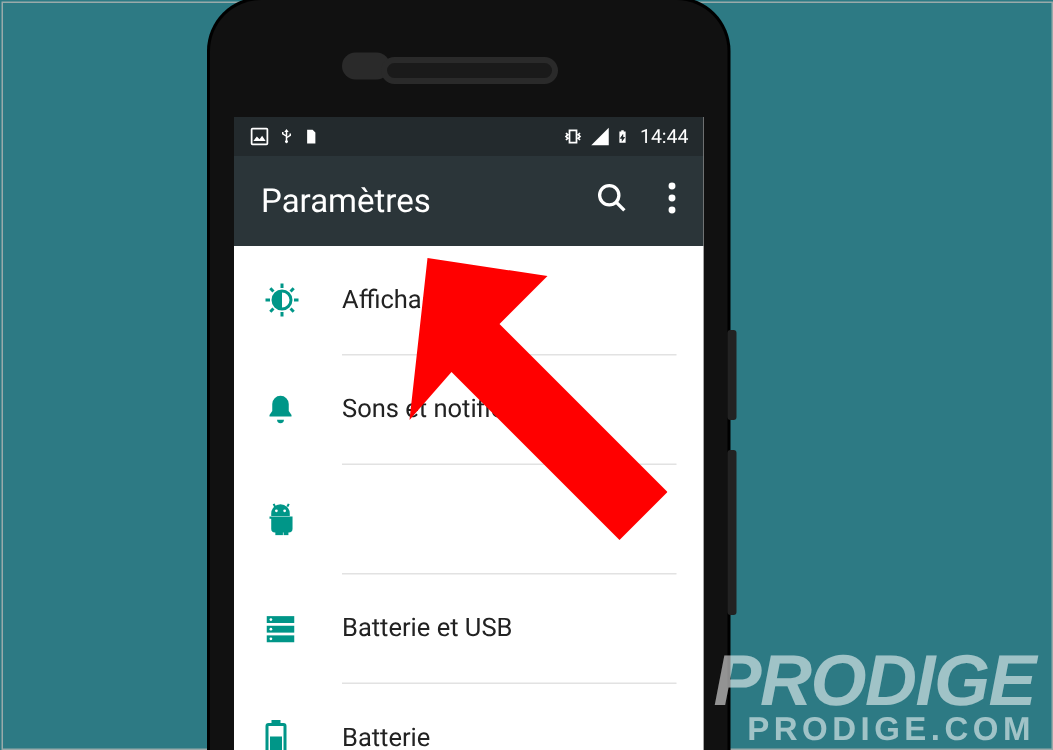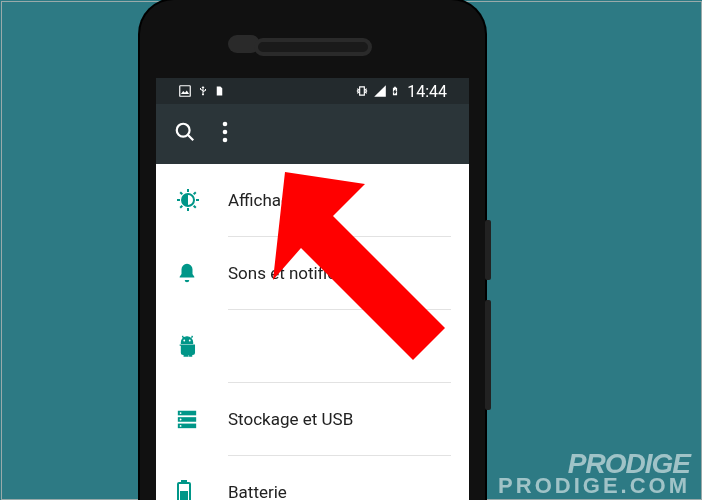--- a/index.html
+++ b/index.html
@@ -74,24 +74,24 @@
     top: 78px;
     width: 313px;
     height: 460px;
     background: #fff;
     overflow: hidden;
   }
   .status-bar {
     height: 26px;
     background: #232a2d;
     color: #fff;
-    font-size: 16px;
-    display: flex;
-    align-items: center;
-    padding: 0 22px;
+    font-size: 13px;
+    display: flex;
+    align-items: center;
+    padding: 0 10px;
     justify-content: space-between;
   }
   .status-left, .status-right {
     display: flex;
     align-items: center;
     gap: 5px;
   }
   .status-right { gap: 3px; }
   .stat-ico { display: inline-flex; align-items: center; justify-content: center; }
   .clock { margin-left: 4px; }
@@ -153,21 +153,21 @@
   .watermark {
     position: absolute;
     right: 12px;
     bottom: 4px;
     text-align: right;
     font-family: Arial, sans-serif;
     color: rgba(255,255,255,0.55);
     line-height: 0.9;
   }
   .watermark .top {
-    font-size: 28px;
+    font-size: 48px;
     font-weight: 700;
     font-style: italic;
     letter-spacing: -1px;
   }
   .watermark .bot {
     font-size: 22px;
     font-weight: 700;
     letter-spacing: 3px;
   }
 </style>
@@ -218,20 +218,21 @@
           <svg width="10" height="14" viewBox="0 0 24 24" fill="#fff">
               <path d="M10 2h4v2h3v18H7V4h3V2zm3 6l-5 7h3v5l5-7h-3V8z" fill="#fff"></path>
               <path d="M13 8l-5 7h3v5l5-7h-3V8z" fill="#232a2d"></path>
             </svg>
         </span>
         <span class="clock">14:44</span>
       </div>
     </div>
 
     <div class="app-bar">
+      <div class="app-title">Paramètres</div>
       <div class="app-actions">
         <span>
           <svg width="22" height="22" viewBox="0 0 24 24" fill="none" stroke="#fff" stroke-width="2.4">
               <circle cx="10" cy="10" r="7"></circle>
               <line x1="21" y1="21" x2="15" y2="15"></line>
             </svg>
         </span>
         <span>
           <svg width="6" height="22" viewBox="0 0 6 22" fill="#fff">
               <circle cx="3" cy="3" r="2.3"></circle>
@@ -281,21 +282,21 @@
         <span class="icon">
           <svg width="22" height="22" viewBox="0 0 24 24" fill="#009688">
               <rect x="2" y="3" width="20" height="5"></rect>
               <rect x="2" y="10" width="20" height="5"></rect>
               <rect x="2" y="17" width="20" height="5"></rect>
               <circle cx="5" cy="5.5" r="1" fill="#fff"></circle>
               <circle cx="5" cy="12.5" r="1" fill="#fff"></circle>
               <circle cx="5" cy="19.5" r="1" fill="#fff"></circle>
             </svg>
         </span>
-        <span class="label">Stockage et USB</span>
+        <span class="label">Batterie et USB</span>
       </div>
       <div class="divider"></div>
 
       <div class="row">
         <span class="icon">
           <svg width="16" height="24" viewBox="0 0 16 24" fill="#009688">
               <rect x="2" y="3" width="12" height="20" rx="1" fill="none" stroke="#009688" stroke-width="2"></rect>
               <rect x="5" y="0" width="6" height="3"></rect>
               <rect x="4" y="11" width="8" height="10"></rect>
             </svg>

